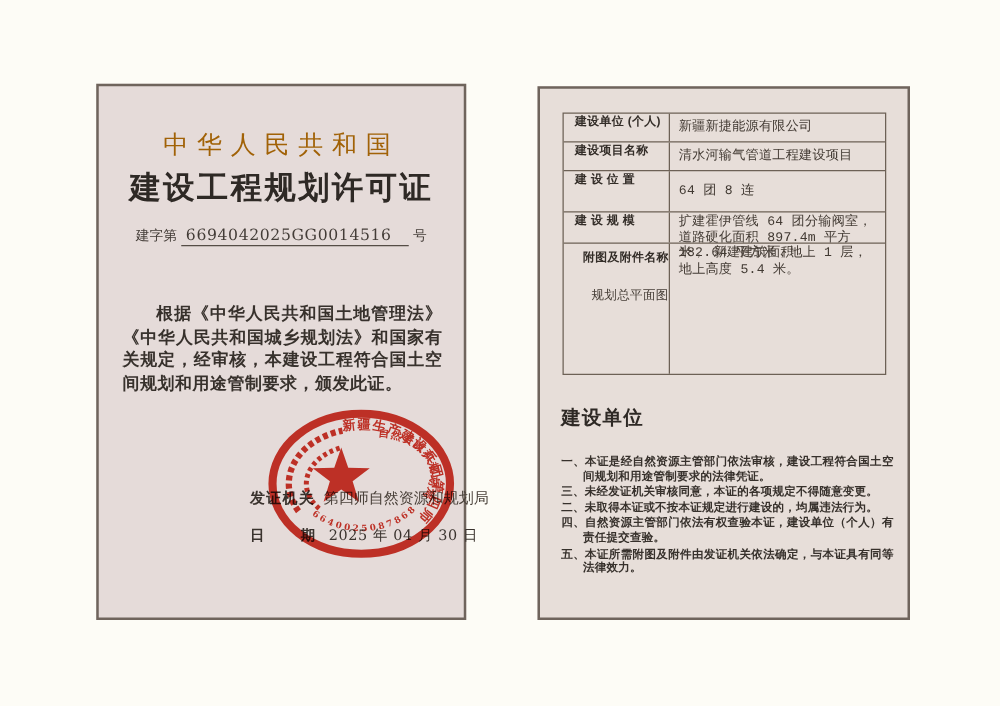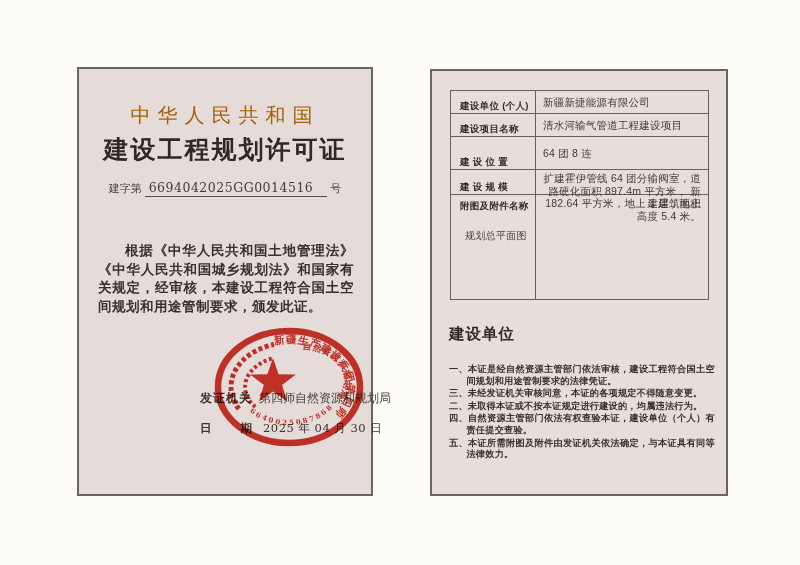--- a/index.html
+++ b/index.html
@@ -72,33 +72,33 @@
   .trow{display:flex;border-bottom:1px solid #6d6156;box-sizing:border-box;}
   .trow:last-child{border-bottom:none;}
   .trow:nth-child(1){height:23px;}
   .trow:nth-child(2){height:23px;}
   .trow:nth-child(3){height:33px;}
   .trow:nth-child(4){height:25px;}
   .trow:nth-child(5){height:104px;}
   .tlabel{
     width:85px;box-sizing:border-box;flex-shrink:0;
     border-right:1px solid #6d6156;
-    padding-left:9px;display:flex;flex-direction:column;justify-content:flex-end;
+    padding-left:9px;display:flex;flex-direction:column;justify-content:flex-start;
     font-weight:bold;font-size:9.5px;color:#332d28;letter-spacing:.3px;
   }
-  .trow:nth-child(5) .tlabel{justify-content:flex-start;padding-top:5px;}
+  .trow:nth-child(5) .tlabel{justify-content:flex-start;padding-top:5px;align-items:flex-end;}
   .tlabel .sub{
     font-weight:normal;font-family:"DejaVu Serif",serif;
     color:#453d36;margin-top:16px;padding-left:5px;font-size:10px;
   }
   .tvalue{
     flex:1;box-sizing:border-box;
     padding:2px 7px;display:flex;align-items:center;
-    font-family:Liberation Sans, sans-serif;font-size:10.5px;color:#423a33;
-    line-height:12.5px;letter-spacing:.2px;text-align:right;
+    font-family:Liberation Mono, monospace;font-size:10.5px;color:#423a33;
+    line-height:12.5px;letter-spacing:.2px;
   }
   .trow:nth-child(4) .tvalue,.trow:nth-child(5) .tvalue{align-items:flex-start;padding-top:2px;}
   .notice-title{
     position:absolute;left:17px;top:253px;
     font-weight:bold;font-size:15.5px;letter-spacing:1px;color:#2e2925;
   }
   .notice-list{
     position:absolute;left:17px;top:293px;width:266px;
   }
   .notice{

